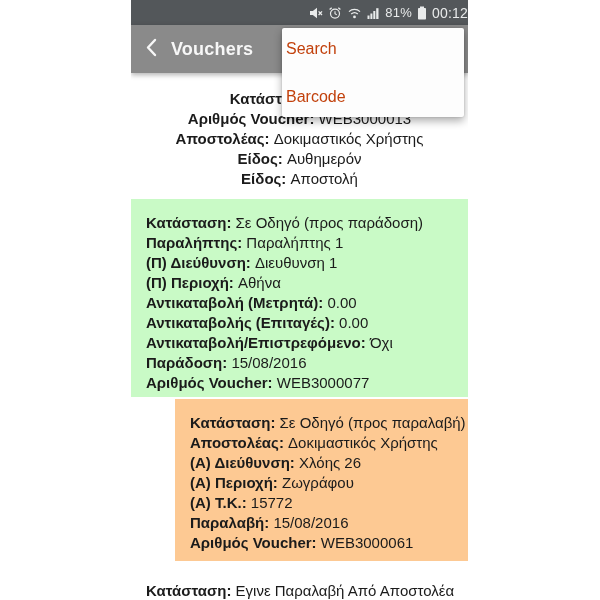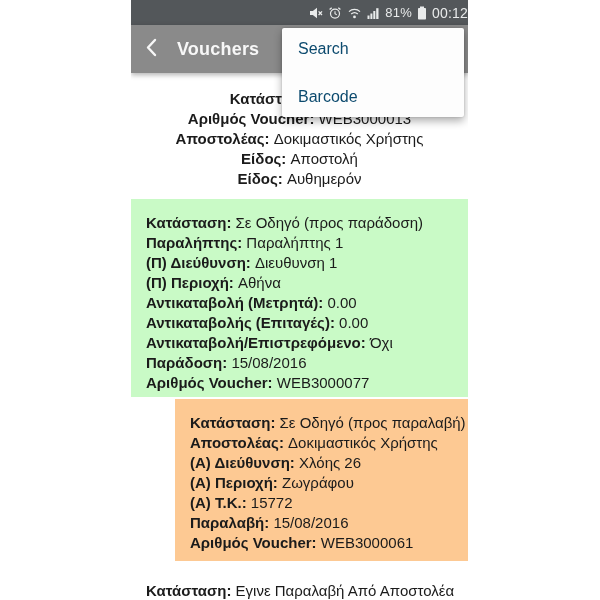--- a/index.html
+++ b/index.html
@@ -11,27 +11,27 @@
   .statusbar{height:25px;background:#53575a;display:flex;align-items:center;justify-content:flex-end;
              gap:5px;box-sizing:border-box;color:#e9ebeb;font-size:13px;}
   .statusbar svg{display:block;}
   .sb-text{letter-spacing:.2px;}
   .sb-time{font-size:14px;}
 
   
   .appbar{height:48px;background:#8a8a8a;display:flex;align-items:center;
           box-shadow:0 2px 5px rgba(0,0,0,.30);position:relative;z-index:5;}
   .back-btn{width:40px;height:48px;display:flex;align-items:center;justify-content:center;cursor:pointer;}
-  .appbar-title{color:#f7f7f7;font-size:18px;font-weight:bold;margin-left:6px;letter-spacing:.2px;}
+  .appbar-title{color:#f7f7f7;font-size:18px;font-weight:bold;letter-spacing:.2px;}
 
   
   .menu{position:absolute;left:151px;top:28px;width:182px;background:#fdfdfd;z-index:20;
         border-radius:2px;box-shadow:0 4px 9px rgba(0,0,0,.32),0 0 2px rgba(0,0,0,.18);
         padding:12px 0 11px 0;box-sizing:border-box;}
-  .menu-item{padding:0 16px;font-size:16px;color:#0c4a6e;line-height:18px;cursor:pointer;}
+  .menu-item{padding:0 4px;font-size:16px;color:#c2410c;line-height:18px;cursor:pointer;}
   .menu-item + .menu-item{margin-top:30px;}
 
   
   .list{position:relative;}
   .voucher{padding:16px 15px 10px 15px;font-size:15px;color:#1b1b1b;}
   .voucher .vline{line-height:20px;white-space:nowrap;}
   .voucher .lbl{font-weight:bold;}
   .v1{padding:16px 15px 10px 15px;text-align:center;}
   .v2{padding:14px 15px 4px 15px;}
   .v3{margin-top:2px;padding:14px 15px 8px 15px;margin-left:44px;}
@@ -91,22 +91,22 @@
         </span>
       </div>
       <span class="appbar-title">Vouchers</span>
     </div>
 
     <div class="list">
       <div class="voucher v1" style="background: rgb(255, 255, 255);">
           <div class="vline"><span class="lbl">Κατάσταση:</span><span class="val">&nbsp;Εγινε Π</span></div>
           <div class="vline"><span class="lbl">Αριθμός Voucher:</span><span class="val">&nbsp;WEB3000013</span></div>
           <div class="vline"><span class="lbl">Αποστολέας:</span><span class="val">&nbsp;Δοκιμαστικός Χρήστης</span></div>
+          <div class="vline"><span class="lbl">Είδος:</span><span class="val">&nbsp;Αυθημερόν</span></div>
           <div class="vline"><span class="lbl">Είδος:</span><span class="val">&nbsp;Αποστολή</span></div>
-          <div class="vline"><span class="lbl">Είδος:</span><span class="val">&nbsp;Αυθημερόν</span></div>
         </div>
       <div class="voucher v2" style="background: rgb(201, 250, 198);">
           <div class="vline"><span class="lbl">Κατάσταση:</span><span class="val">&nbsp;Σε Οδηγό (προς παράδοση)</span></div>
           <div class="vline"><span class="lbl">Παραλήπτης:</span><span class="val">&nbsp;Παραλήπτης 1</span></div>
           <div class="vline"><span class="lbl">(Π) Διεύθυνση:</span><span class="val">&nbsp;Διευθυνση 1</span></div>
           <div class="vline"><span class="lbl">(Π) Περιοχή:</span><span class="val">&nbsp;Αθήνα</span></div>
           <div class="vline"><span class="lbl">Αντικαταβολή (Μετρητά):</span><span class="val">&nbsp;0.00</span></div>
           <div class="vline"><span class="lbl">Αντικαταβολής (Επιταγές):</span><span class="val">&nbsp;0.00</span></div>
           <div class="vline"><span class="lbl">Αντικαταβολή/Επιστρεφόμενο:</span><span class="val">&nbsp;Όχι</span></div>
           <div class="vline"><span class="lbl">Παράδοση:</span><span class="val">&nbsp;15/08/2016</span></div>

